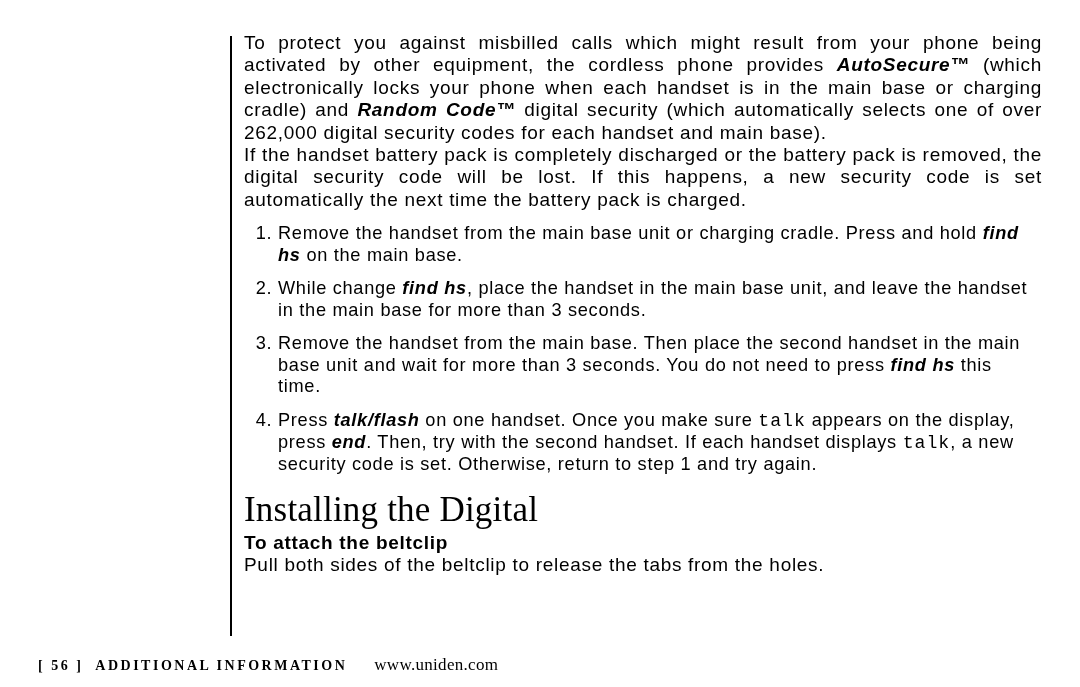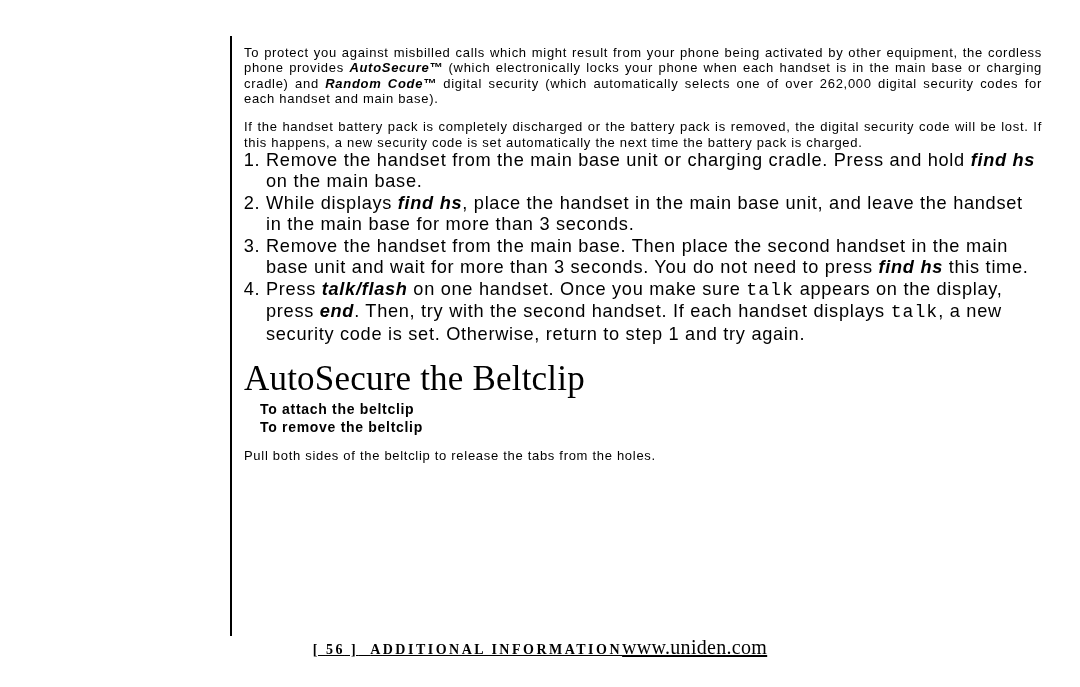--- a/index.html
+++ b/index.html
@@ -32,71 +32,71 @@
     padding-left: 14px;
   }
   h1.heading {
     font-family: Georgia, "Times New Roman", serif;
     font-weight: 400;
     font-size: 35px;
     margin: 0 0 2px 0;
     letter-spacing: 0.2px;
   }
   p.body {
-    margin: 13px 0 0 0;
-    font-size: 13px;
+    margin: 0 0 0 0;
+    font-size: 19px;
     line-height: 1.18;
     letter-spacing: 0.7px;
     text-align: justify;
   }
   p.intro { text-align: justify; }
   ol.steps {
     margin: 0;
     padding-left: 22px;
     font-size: 18.2px;
     line-height: 1.18;
     letter-spacing: 0.7px;
   }
   ol.steps li {
-    margin: 0;
+    margin: 12px;
     padding-left: 0px;
     text-align: left;
   }
   .bolditalic { font-weight: 700; font-style: italic; }
   .mono { font-family: "Courier New", Courier, monospace; letter-spacing: 1px; text-align: right; }
   .section2 { margin-top: 14px; }
   .subhead {
     font-weight: 700;
-    font-size: 14px;
+    font-size: 19px;
     letter-spacing: 0.7px;
-    margin: 2px 0 0 16px;
+    margin: 2px 0 0 0;
   }
   .footer {
     position: absolute;
     left: 38px;
     right: 38px;
-    bottom: 28px;
+    bottom: 12px;
     display: flex;
-    justify-content: center;
+    justify-content: flex-start;
     align-items: baseline;
     font-size: 14px;
-    text-decoration: underline;
   }
   .footer-left {
     font-weight: 700;
     letter-spacing: 2.5px;
     font-family: Georgia, "Times New Roman", serif;
   }
   .footer-left .pgnum {
     font-weight: 700;
   }
   .footer-right {
     font-family: "Times New Roman", Georgia, serif;
-    font-size: 20px;
+    font-size: 17px;
     letter-spacing: 0.3px;
+    margin-left: 27px;
   }
 </style>
 </head>
 <body>
 
 <div class="page">
   <div class="rule"></div>
 
   <div class="content">
 
@@ -106,34 +106,33 @@
     </p>
 
     <p class="body">If the handset battery pack is completely discharged or the battery pack is removed, the digital security code will be lost. If this happens, a new security code is set automatically the next time the battery pack is charged.</p>
 
 
     <ol class="steps">
       <li>
         <span>Remove the handset from the main base unit or charging cradle. Press and hold </span><span class="bolditalic">find hs</span><span> on the main base.</span>
       </li>
       <li>
-        <span>While displays </span><span class="bolditalic">find hs</span><span>, place the handset in the main base unit, and leave the handset in the main base for more than 3 seconds.</span>
+        <span>While change </span><span class="bolditalic">find hs</span><span>, place the handset in the main base unit, and leave the handset in the main base for more than 3 seconds.</span>
       </li>
       <li>
         <span>Remove the handset from the main base. Then place the second handset in the main base unit and wait for more than 3 seconds. You do not need to press </span><span class="bolditalic">find hs</span><span> this time.</span>
       </li>
       <li>
         <span>Press </span><span class="bolditalic">talk/flash</span><span> on one handset. Once you make sure </span><span class="mono">talk</span><span> appears on the display, press </span><span class="bolditalic">end</span><span>. Then, try with the second handset. If each handset displays </span><span class="mono">talk</span><span>, a new security code is set. Otherwise, return to step 1 and try again.</span>
       </li>
     </ol>
 
     <div class="section2">
-      <h1 class="heading">AutoSecure the Beltclip</h1>
+      <h1 class="heading">Installing the Digital</h1>
       <p class="subhead">To attach the beltclip</p>
-      <p class="subhead">To remove the beltclip</p>
       <p class="body">Pull both sides of the beltclip to release the tabs from the holes.</p>
     </div>
 
   </div>
 
   <div class="footer">
     <div class="footer-left">
       <span>[ </span><span class="pgnum">56</span><span> ]</span>&nbsp;&nbsp;<span>ADDITIONAL INFORMATION</span>
     </div>
     <div class="footer-right">www.uniden.com</div>

